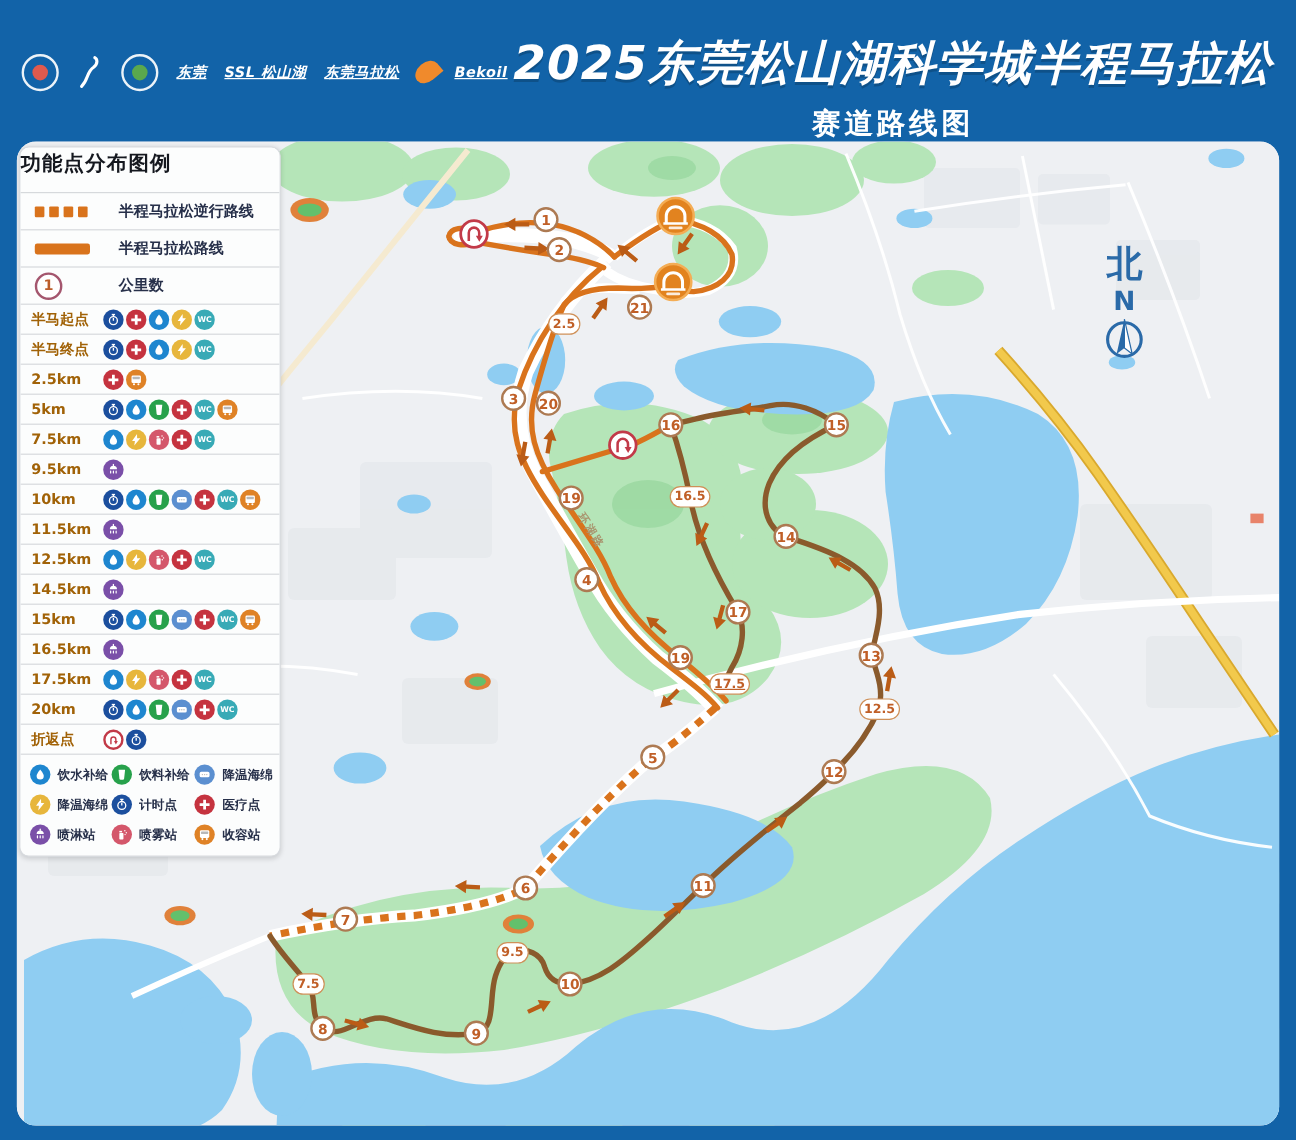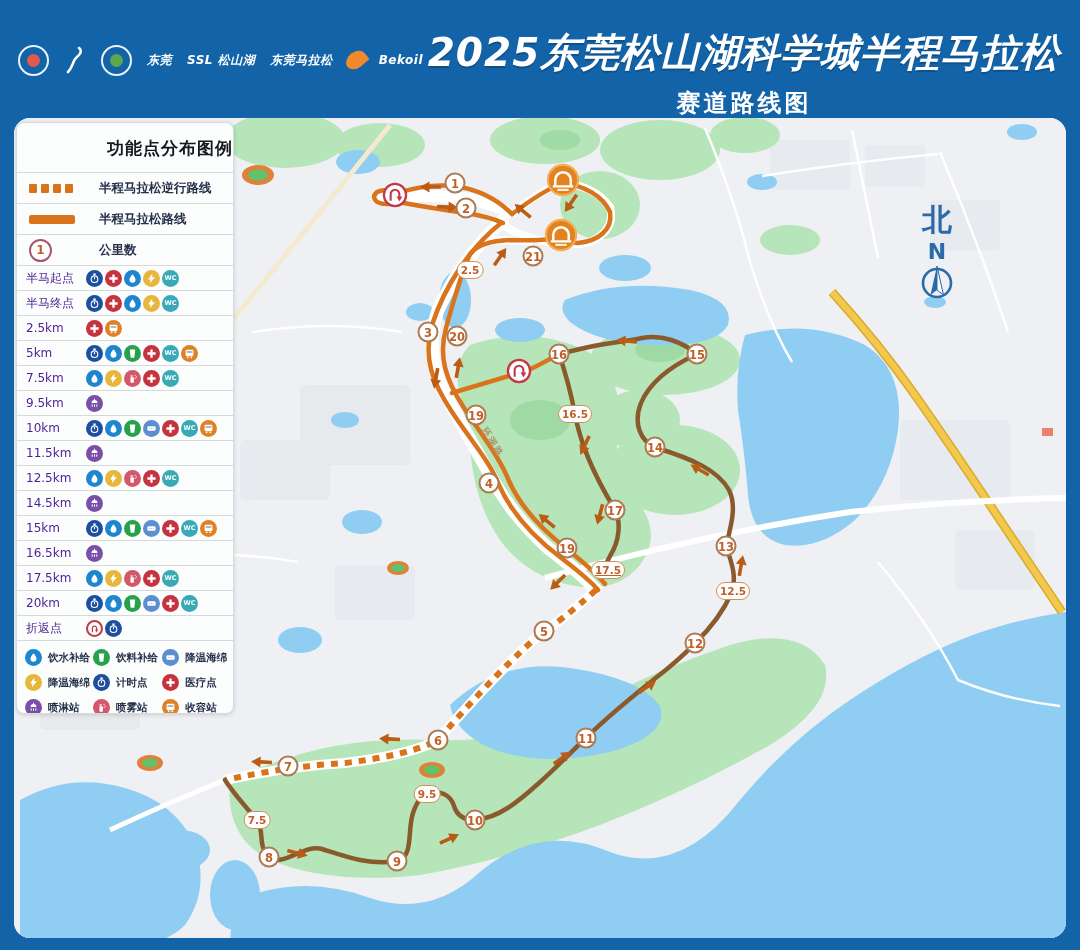--- a/index.html
+++ b/index.html
@@ -4,41 +4,41 @@
 <style>
   html,body{margin:0;padding:0;}
   body{font-family:"DejaVu Sans","Liberation Sans",sans-serif;background:#0c4f8c;}
   .poster{position:relative;width:1080px;height:950px;background:#1263a8;overflow:hidden;}
 
   
   .logo-row{position:absolute;left:18px;top:40px;display:flex;align-items:center;gap:15px;height:40px;}
   .logo{display:flex;align-items:center;gap:4px;color:#fff;}
   .logo-ring{width:27px;height:27px;border-radius:50%;border:2px solid rgba(255,255,255,.92);display:flex;align-items:center;justify-content:center;}
   .logo-dot{width:13px;height:13px;border-radius:50%;}
-  .logo-text{font-size:12px;font-weight:800;font-style:italic;color:#fff;white-space:nowrap;letter-spacing:.5px;}
+  .logo-text{font-size:12px;font-weight:800;font-style:italic;color:#fff;white-space:nowrap;letter-spacing:.5px;text-decoration:underline;}
   .logo-flame{width:16px;height:22px;background:#f08a2c;border-radius:60% 0 60% 60%;transform:rotate(50deg);}
   .title-block{position:absolute;left:418px;top:26px;width:652px;text-align:center;color:#fff;}
   .main-title{font-size:39px;font-weight:900;font-style:italic;letter-spacing:1px;text-shadow:0 2px 0 rgba(0,0,0,.18);white-space:nowrap;}
   .sub-title{font-size:24px;font-weight:900;margin-top:7px;letter-spacing:3px;}
 
   
   .map-panel{position:absolute;left:14px;top:118px;width:1052px;height:820px;border-radius:16px;overflow:hidden;background:#eef0f3;}
   .map-svg{position:absolute;left:0;top:0;}
 
   
   .legend{position:absolute;left:2px;top:4px;width:216px;height:590px;background:#fcfdfd;border:1px solid #d7dade;border-radius:8px;box-shadow:0 1px 4px rgba(0,0,0,.15);overflow:hidden;z-index:6;}
-  .lgd-title{text-align:right;font-size:17px;font-weight:900;color:#15181f;margin:14px 0 12px;letter-spacing:1px;}
+  .lgd-title{text-align:left;font-size:17px;font-weight:900;color:#15181f;margin:2px 0 12px;letter-spacing:1px;}
   .lgd-sample-row{display:flex;align-items:center;height:30px;padding:0 12px;border-top:1px solid #d6d9dc;}
   .lgd-sample-swatch{width:56px;display:flex;align-items:center;margin-right:14px;}
   .bar-solid{width:46px;height:9px;background:#d9731c;border-radius:2px;}
   .dash-sq{width:8px;height:9px;background:#d9731c;margin-right:4px;border-radius:1px;}
   .kmcircle{width:19px;height:19px;border-radius:50%;border:2px solid #a4566e;color:#bc5d2a;font-size:12px;font-weight:800;display:flex;align-items:center;justify-content:center;background:#fff;}
   .lgd-sample-label{font-size:12.5px;font-weight:800;color:#27304a;}
   .lgd-row{display:flex;align-items:center;height:24px;padding:0 9px;border-top:1px solid #d6d9dc;}
-  .lgd-label{width:60px;font-size:12px;font-weight:400;color:#4c1d95;flex:none;}
+  .lgd-label{width:60px;font-size:12px;font-weight:700;color:#a16207;flex:none;}
   .lgd-icons{display:flex;align-items:center;}
   .chip{width:17px;height:17px;border-radius:50%;margin-right:2px;display:inline-flex;align-items:center;justify-content:center;color:#fff;flex:none;box-sizing:border-box;}
   .chip svg{display:block;}
   .chip-wc{font-size:6.5px;font-weight:900;letter-spacing:0;}
   .chip-outline{background:#fff !important;border:2px solid currentColor;}
   .key-grid{display:grid;grid-template-columns:1fr 1.02fr .98fr;padding:8px 4px 0 8px;row-gap:8px;border-top:1px solid #d6d9dc;margin-top:0;}
   .key-item{display:flex;align-items:center;gap:4px;font-size:10.5px;font-weight:800;color:#27304a;}
 
   
   .overlay{position:absolute;left:0;top:0;width:100%;height:100%;z-index:3;pointer-events:none;}

